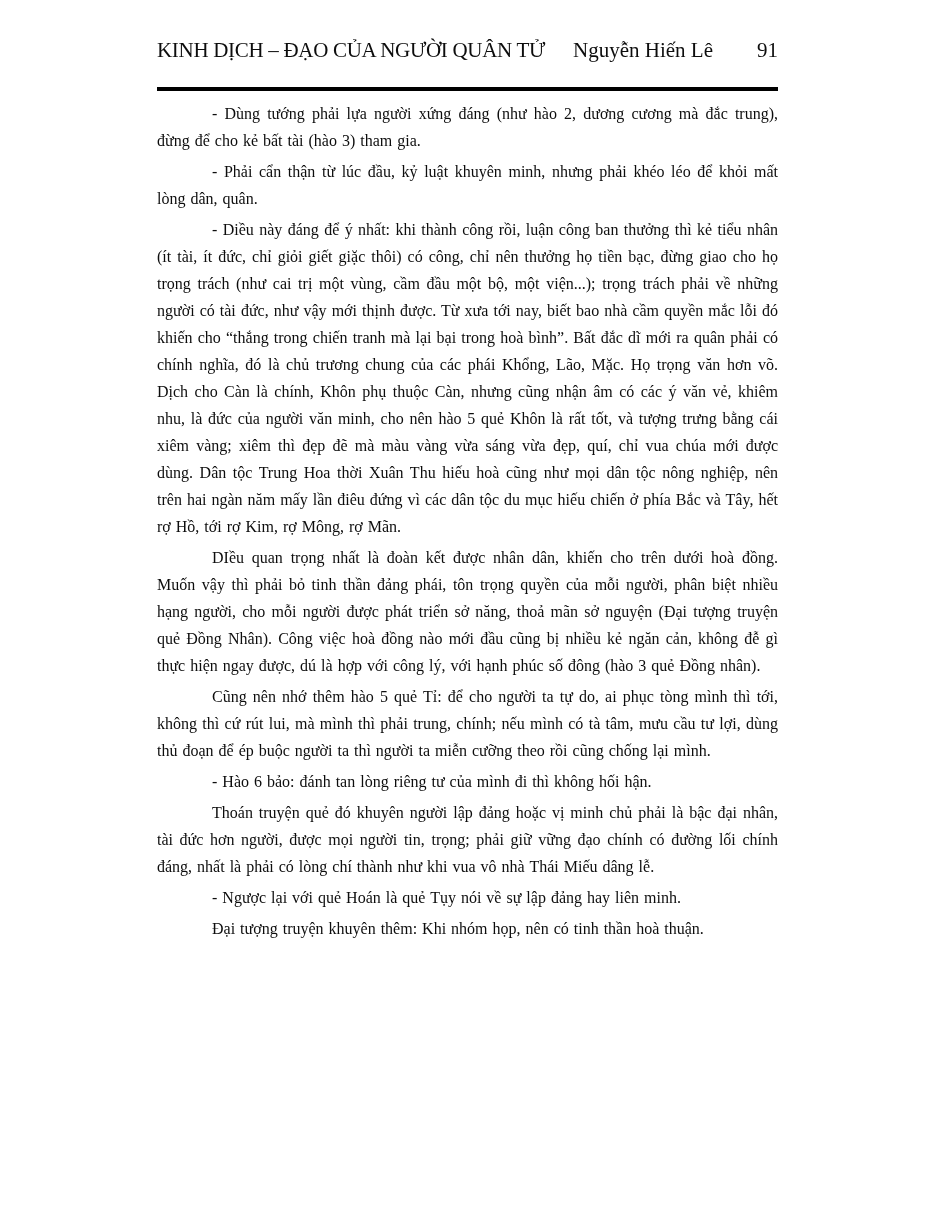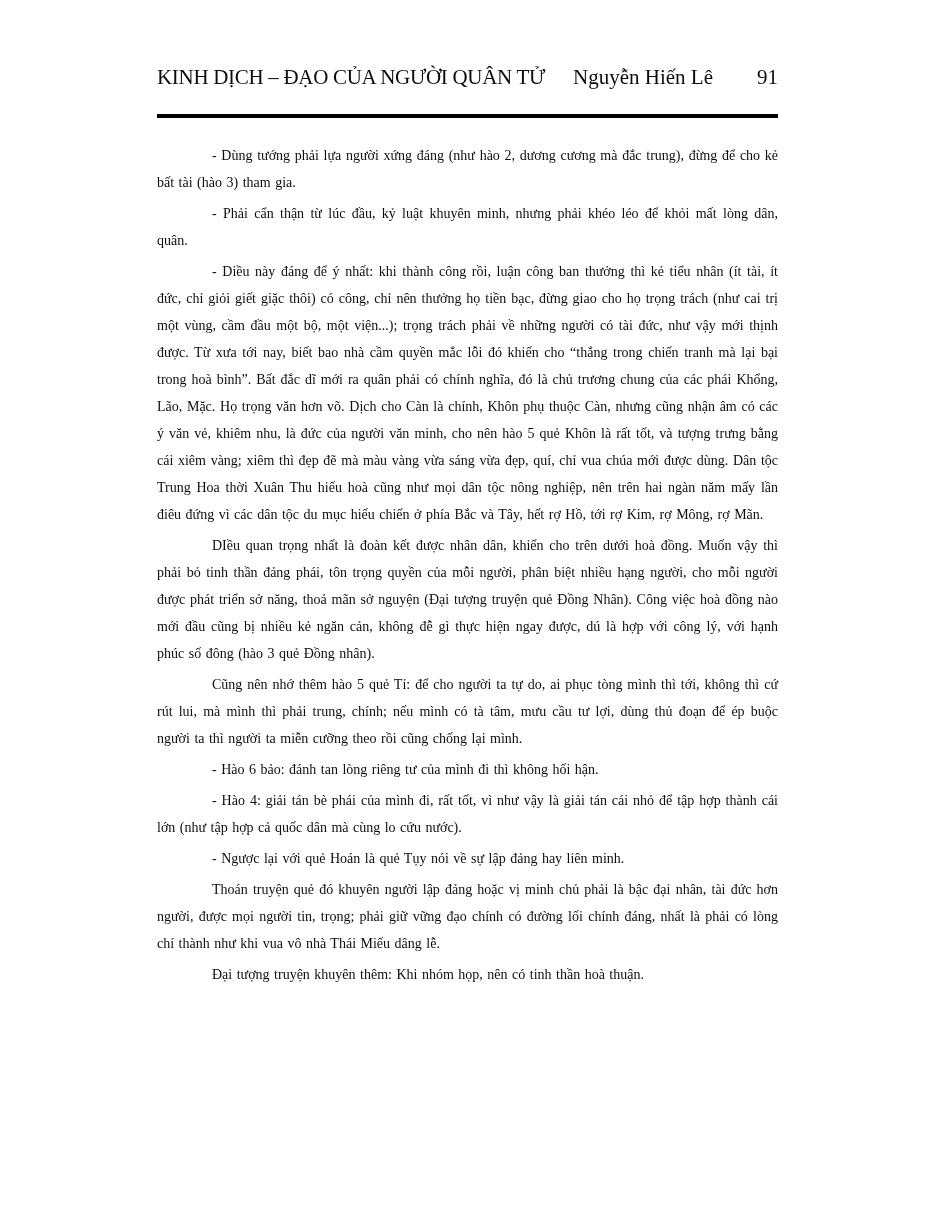--- a/index.html
+++ b/index.html
@@ -9,21 +9,21 @@
   }
   .page {
     position: relative;
     width: 791px;
     height: 1210px;
     margin: 0 auto;
     background: #ffffff;
     color: #0d0d0d;
     font-family: "Liberation Serif", "DejaVu Serif", serif;
     box-sizing: border-box;
-    padding: 64px 85px 0 85px;
+    padding: 37px 85px 0 85px;
     overflow: hidden;
   }
   .page-header {
     display: flex;
     align-items: baseline;
     font-size: 21px;
     line-height: 26px;
     white-space: nowrap;
   }
   .page-header .running-title {
@@ -36,22 +36,22 @@
   .page-header .pagenum {
     flex: 0 0 auto;
     margin-left: 44px;
   }
   .header-rule {
     height: 4px;
     background: #000000;
     margin-top: 24px;
   }
   .body-text {
-    margin-top: 24px;
-    font-size: 14px;
+    margin-top: 9px;
+    font-size: 16px;
     line-height: 27px;
   }
   .body-text .para {
     margin: 4px 0;
     text-align: justify;
     text-indent: 55px;
     word-spacing: 1px;
   }
 </style>
 </head>
@@ -66,18 +66,17 @@
 
   <div class="header-rule"></div>
 
   <main class="body-text">
       <p class="para">- Dùng tướng phải lựa người xứng đáng (như hào 2, dương cương mà đắc trung), đừng để cho kẻ bất tài (hào 3) tham gia.</p>
       <p class="para">- Phải cẩn thận từ lúc đầu, kỷ luật khuyên minh, nhưng phải khéo léo để khỏi mất lòng dân, quân.</p>
       <p class="para">- Diều này đáng để ý nhất: khi thành công rồi, luận công ban thưởng thì kẻ tiểu nhân (ít tài, ít đức, chỉ giỏi giết giặc thôi) có công, chỉ nên thưởng họ tiền bạc, đừng giao cho họ trọng trách (như cai trị một vùng, cầm đầu một bộ, một viện...); trọng trách phải về những người có tài đức, như vậy mới thịnh được. Từ xưa tới nay, biết bao nhà cầm quyền mắc lỗi đó khiến cho “thắng trong chiến tranh mà lại bại trong hoà bình”. Bất đắc dĩ mới ra quân phải có chính nghĩa, đó là chủ trương chung của các phái Khổng, Lão, Mặc. Họ trọng văn hơn võ. Dịch cho Càn là chính, Khôn phụ thuộc Càn, nhưng cũng nhận âm có các ý văn vẻ, khiêm nhu, là đức của người văn minh, cho nên hào 5 quẻ Khôn là rất tốt, và tượng trưng bằng cái xiêm vàng; xiêm thì đẹp đẽ mà màu vàng vừa sáng vừa đẹp, quí, chỉ vua chúa mới được dùng. Dân tộc Trung Hoa thời Xuân Thu hiếu hoà cũng như mọi dân tộc nông nghiệp, nên trên hai ngàn năm mấy lần điêu đứng vì các dân tộc du mục hiếu chiến ở phía Bắc và Tây, hết rợ Hồ, tới rợ Kim, rợ Mông, rợ Mãn.</p>
       <p class="para">DIều quan trọng nhất là đoàn kết được nhân dân, khiến cho trên dưới hoà đồng. Muốn vậy thì phải bỏ tinh thần đảng phái, tôn trọng quyền của mỗi người, phân biệt nhiều hạng người, cho mỗi người được phát triển sở năng, thoả mãn sở nguyện (Đại tượng truyện quẻ Đồng Nhân). Công việc hoà đồng nào mới đầu cũng bị nhiều kẻ ngăn cản, không đễ gì thực hiện ngay được, dú là hợp với công lý, với hạnh phúc số đông (hào 3 quẻ Đồng nhân).</p>
       <p class="para">Cũng nên nhớ thêm hào 5 quẻ Tỉ: để cho người ta tự do, ai phục tòng mình thì tới, không thì cứ rút lui, mà mình thì phải trung, chính; nếu mình có tà tâm, mưu cầu tư lợi, dùng thủ đoạn để ép buộc người ta thì người ta miễn cưỡng theo rồi cũng chống lại mình.</p>
       <p class="para">- Hào 6 bảo: đánh tan lòng riêng tư của mình đi thì không hối hận.</p>
-      <p class="para">- Hào 4: giải tán bè phái của mình đi, rất tốt, vì như vậy là giải tán cái nhỏ để tập hợp thành cái lớn (như tập hợp cả quốc dân mà cùng lo cứu nước).</p>
+      <p class="para">Thoán truyện quẻ đó khuyên người lập đảng hoặc vị minh chủ phải là bậc đại nhân, tài đức hơn người, được mọi người tin, trọng; phải giữ vững đạo chính có đường lối chính đáng, nhất là phải có lòng chí thành như khi vua vô nhà Thái Miếu dâng lễ.</p>
       <p class="para">- Ngược lại với quẻ Hoán là quẻ Tụy nói về sự lập đảng hay liên minh.</p>
-      <p class="para">Thoán truyện quẻ đó khuyên người lập đảng hoặc vị minh chủ phải là bậc đại nhân, tài đức hơn người, được mọi người tin, trọng; phải giữ vững đạo chính có đường lối chính đáng, nhất là phải có lòng chí thành như khi vua vô nhà Thái Miếu dâng lễ.</p>
       <p class="para">Đại tượng truyện khuyên thêm: Khi nhóm họp, nên có tinh thần hoà thuận.</p>
     </main>
 </div>
 
 </body></html>

